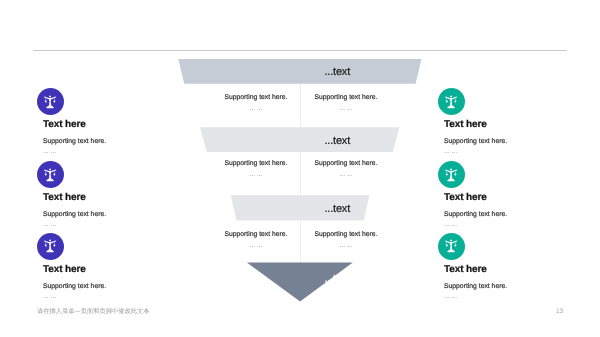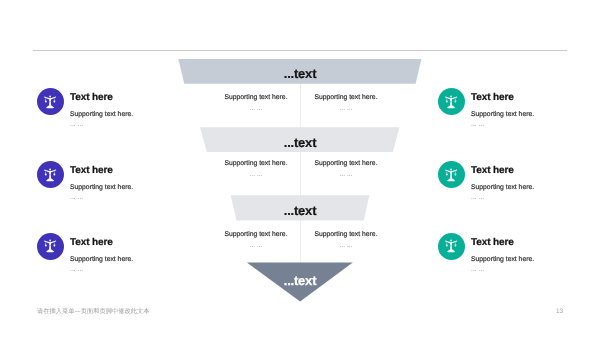--- a/index.html
+++ b/index.html
@@ -2,33 +2,33 @@
 <html><head>
 <meta charset="utf-8">
 <style>
   html,body{margin:0;padding:0;}
   body{width:600px;height:337px;background:#ffffff;overflow:hidden;
        font-family:"Liberation Sans",sans-serif;-webkit-font-smoothing:antialiased;text-rendering:geometricPrecision;}
   .slide{position:relative;width:600px;height:337px;background:#fff;}
   .topline{position:absolute;left:33px;top:50px;width:534px;height:1px;background:#c9c9c9;}
   .vline{position:absolute;left:300px;top:59px;width:1px;height:204px;background:#ededed;}
 
-  .item{position:absolute;display:flex;align-items:flex-start;}
+  .item{position:absolute;display:flex;align-items:flex-start;flex-direction:column;}
   .circle{width:27px;height:27px;border-radius:50%;flex:0 0 27px;
           display:flex;align-items:center;justify-content:center;}
   .circle svg{display:block;}
   .txtblock{margin-left:6px;padding-top:5px;display:block;}
   .title,.sub,.dots{display:block;}
   .title{font-size:10px;font-weight:bold;color:#141414;line-height:10px;letter-spacing:-0.1px;-webkit-text-stroke:0.22px #141414;}
   .sub{font-size:6.8px;color:#2b2b2b;margin-top:8px;line-height:8px;-webkit-text-stroke:0.16px #2b2b2b;}
   .dots{font-size:6.8px;color:#8f8f8f;margin-top:2px;line-height:8px;}
 
   .funnel{position:absolute;left:0;top:0;}
-  .flabel{position:absolute;font-size:13px;font-weight:bold;color:#161616;
-          text-align:center;letter-spacing:-0.2px;-webkit-text-stroke:0.2px #161616;}
+  .flabel{position:absolute;font-size:11px;font-weight:normal;color:#161616;
+          text-align:right;letter-spacing:-0.2px;-webkit-text-stroke:0.2px #161616;}
   .flabel.light{color:#ffffff;-webkit-text-stroke:0.25px #ffffff;}
 
   .cc{position:absolute;text-align:center;width:120px;}
   .cc .s1{font-size:6.8px;color:#2b2b2b;line-height:8px;-webkit-text-stroke:0.16px #2b2b2b;}
   .cc .s2{font-size:6.8px;color:#8f8f8f;line-height:8px;margin-top:3px;}
 
   .footer{position:absolute;left:37px;top:308px;font-size:6.25px;color:#9b9b9b;
           font-family:"DejaVu Sans",sans-serif;line-height:8px;}
   .pageno{position:absolute;left:556px;top:308px;font-size:6.5px;color:#a6a6a6;line-height:8px;}
 </style>

